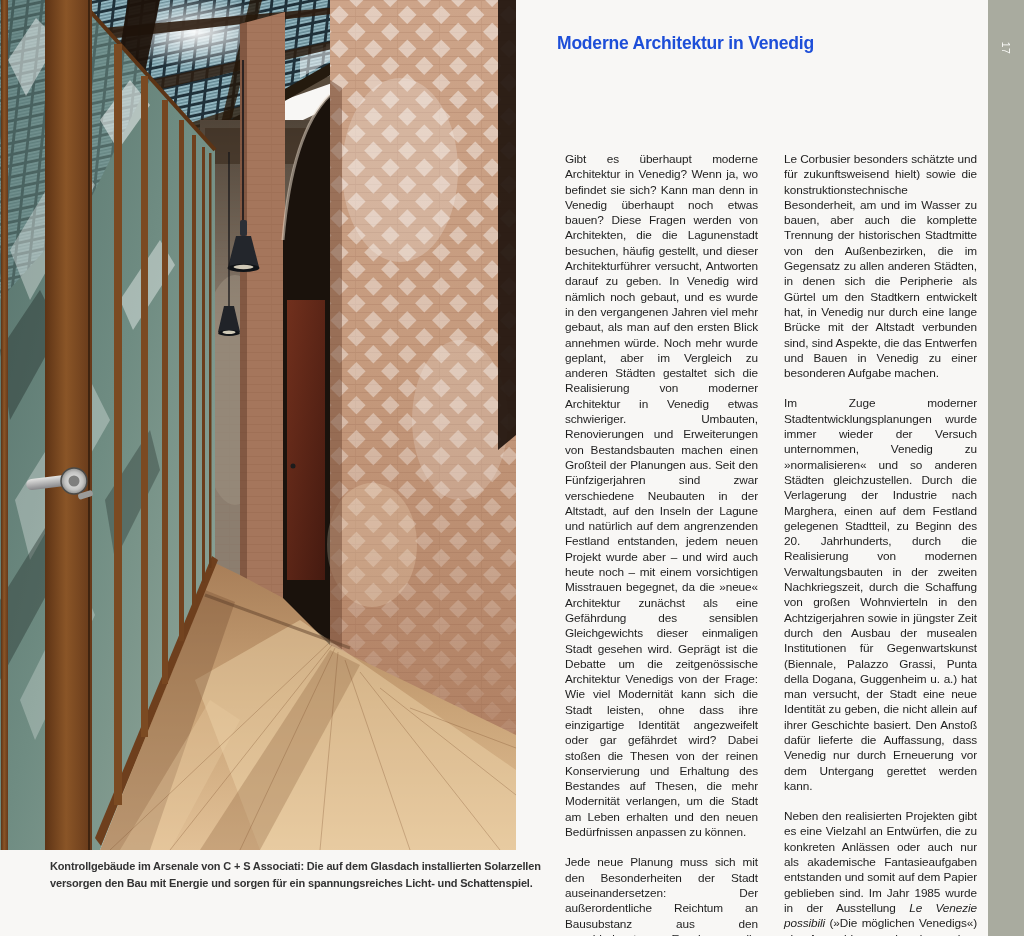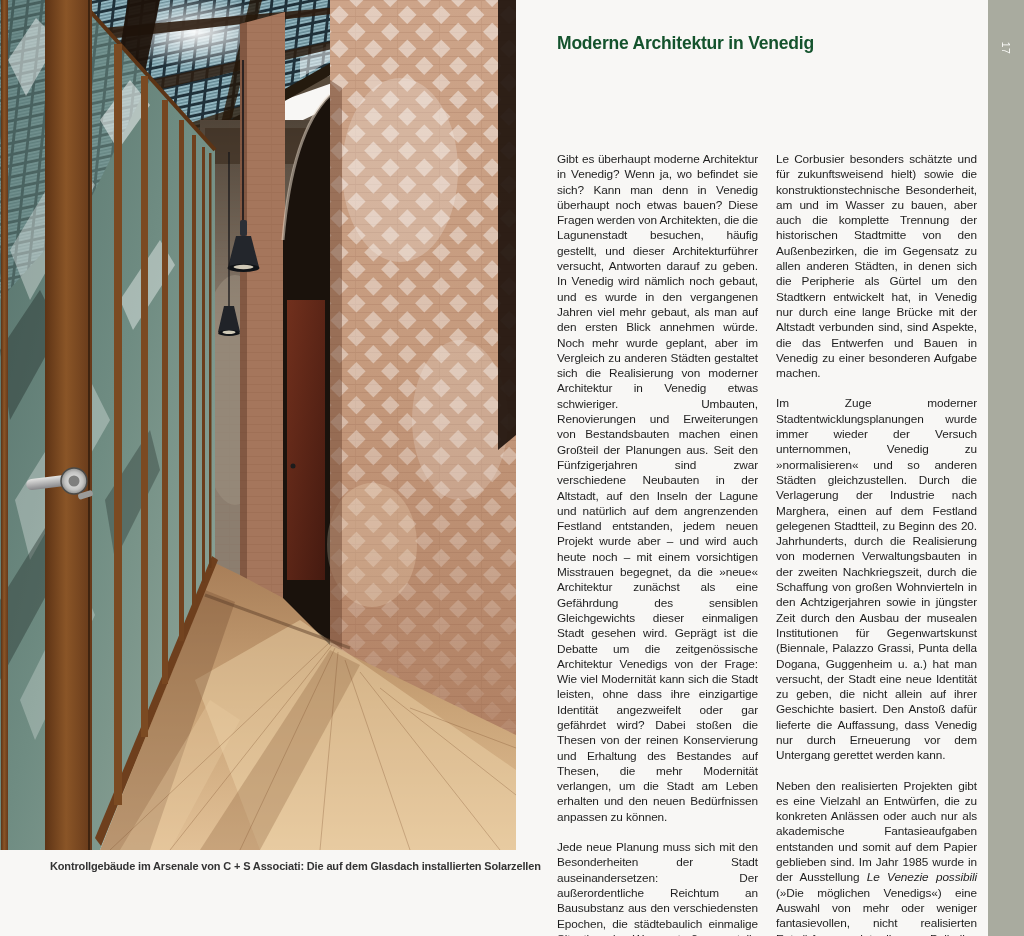--- a/index.html
+++ b/index.html
@@ -5,25 +5,25 @@
   html,body{margin:0;padding:0;}
   body{width:1024px;height:936px;position:relative;background:#f8f7f5;
        font-family:"Liberation Sans","DejaVu Sans",sans-serif;overflow:hidden;}
   .page{position:absolute;inset:0;}
   .photo{position:absolute;left:0;top:0;width:516px;height:850px;margin:0;}
   .photo svg{display:block;}
   .caption{position:absolute;left:50px;top:858px;width:500px;
            font-size:11px;line-height:17px;font-weight:bold;color:#333;letter-spacing:-0.15px;}
   .caption span{white-space:nowrap;}
   .title{position:absolute;left:557px;top:33px;margin:0;font-size:17.5px;font-weight:bold;
-         color:#14532d;letter-spacing:-0.2px;}
+         color:#1d4ed8;letter-spacing:-0.2px;}
   .col{position:absolute;top:152px;width:201px;color:#1e1e1e;}
   .col1{left:557px;}
   .col2{left:776px;}
-  .col p{margin:0 0 15px 0;font-size:11.8px;line-height:15.3px;text-align:justify;
+  .col p{margin:0 0 15px 8px;font-size:11.8px;line-height:15.3px;text-align:justify;
          letter-spacing:-0.1px;}
   .col p:last-child{margin-bottom:0;}
   .it{}
   .sidebar{position:absolute;top:0;right:0;width:36px;height:936px;background:#a9ab9f;}
   .pagenum{position:absolute;top:38px;left:0;width:36px;height:20px;display:flex;
            align-items:center;justify-content:center;transform:rotate(90deg);
            color:#fdfdfb;font-size:10.5px;letter-spacing:0.5px;}
 </style>
 </head>
 <body>
@@ -228,20 +228,21 @@
           <circle cx="74" cy="481" r="13" fill="url(#metalR)" stroke="#4a4a48" stroke-width="1.5"></circle>
           <circle cx="74" cy="481" r="5.5" fill="#7f7f7d"></circle>
           <rect x="78" y="492" width="15" height="6" rx="2.5" fill="#9b9b99" transform="rotate(-18 85 495)"></rect>
         </g>
       </g>
     </svg>
   </figure>
 
   <div class="caption">
     <span>Kontrollgebäude im Arsenale von C + S Associati: Die auf dem Glasdach installierten Solarzellen</span><br>
+    <span>versorgen den Bau mit Energie und sorgen für ein spannungsreiches Licht- und Schattenspiel.</span>
   </div>
 
   <h1 class="title">Moderne Architektur in Venedig</h1>
 
   <div class="col col1">
     <p>Gibt es überhaupt moderne Architektur in Venedig? Wenn ja, wo befindet sie sich? Kann man denn in Venedig überhaupt noch etwas bauen? Diese Fragen werden von Architekten, die die Lagunenstadt besuchen, häufig gestellt, und dieser Architekturführer versucht, Antworten darauf zu geben. In Venedig wird nämlich noch gebaut, und es wurde in den vergangenen Jahren viel mehr gebaut, als man auf den ersten Blick annehmen würde. Noch mehr wurde geplant, aber im Vergleich zu anderen Städten gestaltet sich die Realisierung von moderner Architektur in Venedig etwas schwieriger. Umbauten, Renovierungen und Erweiterungen von Bestandsbauten machen einen Großteil der Planungen aus. Seit den Fünfzigerjahren sind zwar verschiedene Neubauten in der Altstadt, auf den Inseln der Lagune und natürlich auf dem angrenzenden Festland entstanden, jedem neuen Projekt wurde aber – und wird auch heute noch – mit einem vorsichtigen Misstrauen begegnet, da die »neue« Architektur zunächst als eine Gefährdung des sensiblen Gleichgewichts dieser einmaligen Stadt gesehen wird. Geprägt ist die Debatte um die zeitgenössische Architektur Venedigs von der Frage: Wie viel Modernität kann sich die Stadt leisten, ohne dass ihre einzigartige Identität angezweifelt oder gar gefährdet wird? Dabei stoßen die Thesen von der reinen Konservierung und Erhaltung des Bestandes auf Thesen, die mehr Modernität verlangen, um die Stadt am Leben erhalten und den neuen Bedürfnissen anpassen zu können.</p>
     <p>Jede neue Planung muss sich mit den Besonderheiten der Stadt auseinandersetzen: Der außerordentliche Reichtum an Bausubstanz aus den verschiedensten Epochen, die städtebaulich einmalige Situation der Wasserstraßen anstelle von befahrbaren Straßen (eine Trennung von Fußgänger- und Transportwegen, die</p>
   </div>
 
   <div class="col col2">

